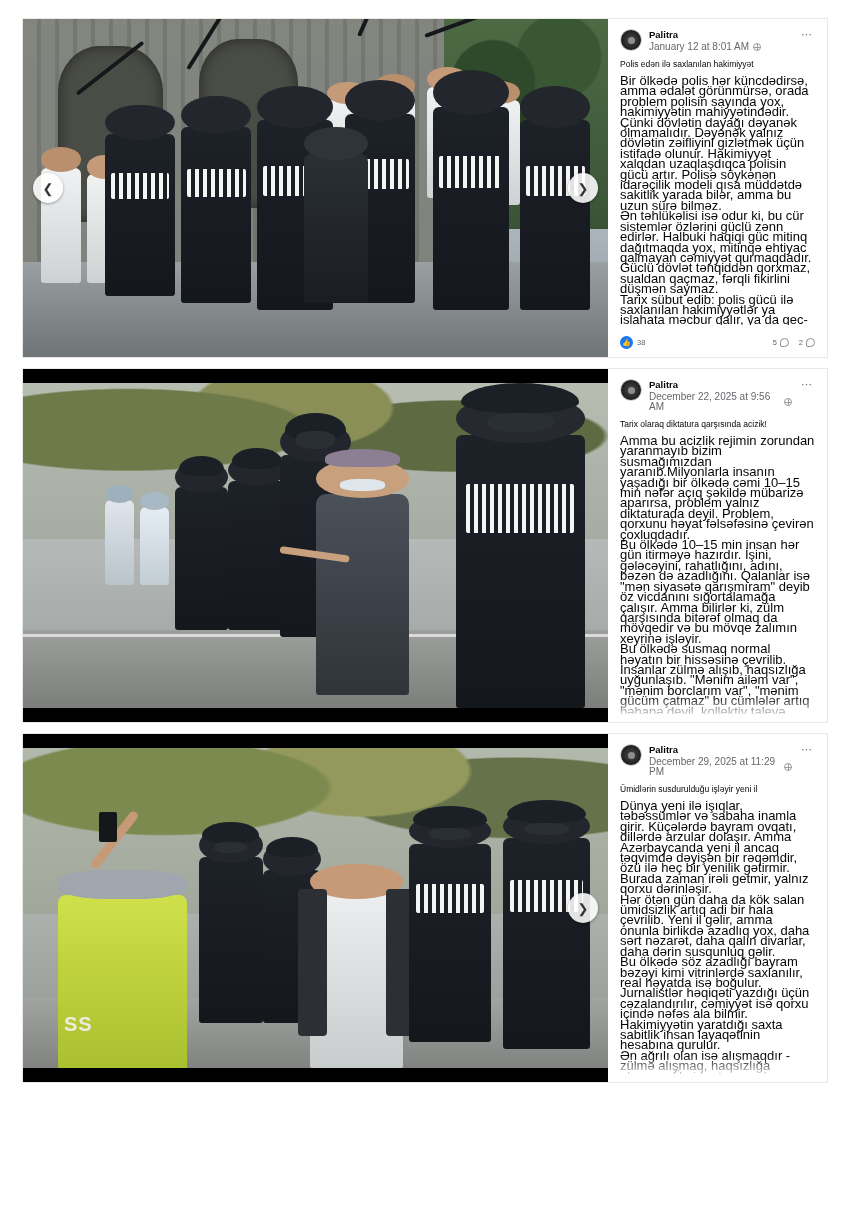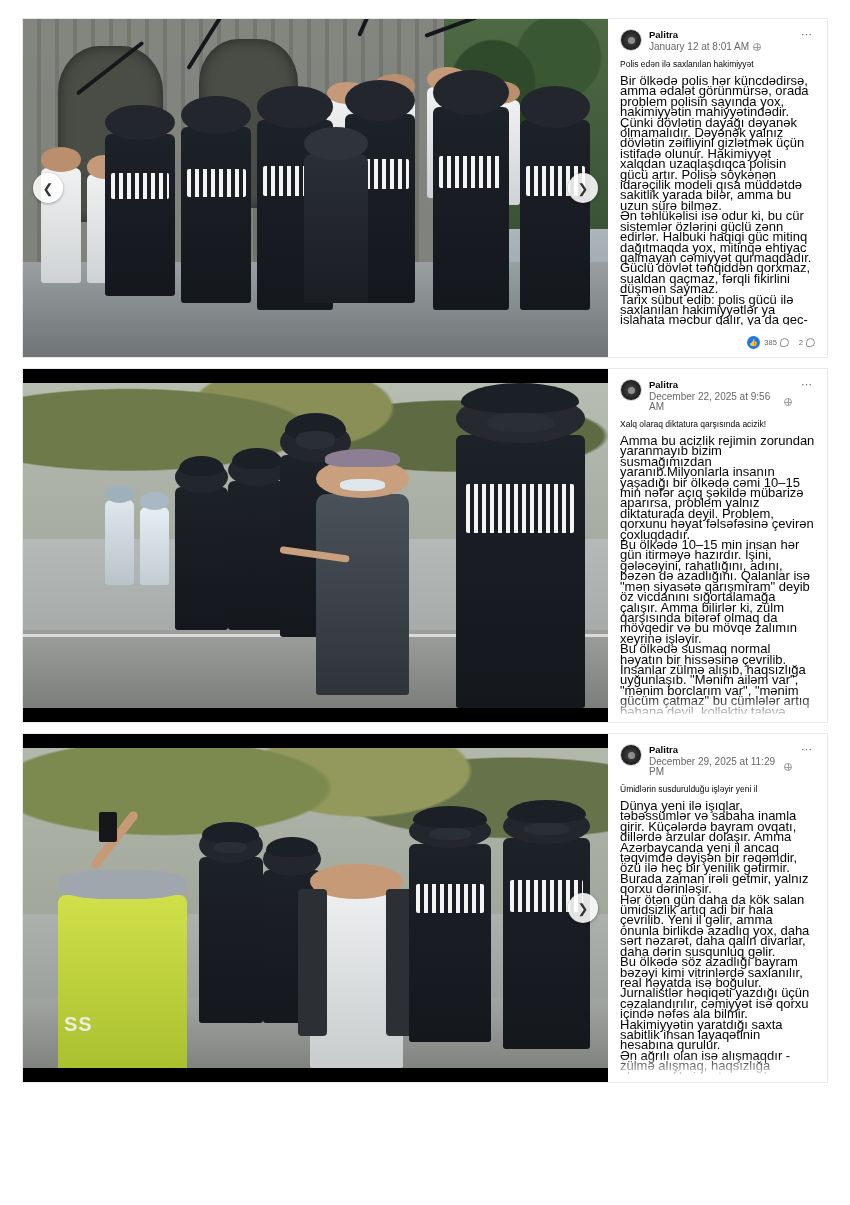--- a/index.html
+++ b/index.html
@@ -161,21 +161,21 @@
     white-space: pre-wrap;
   }
   .see-less {
     font-weight: bold;
     color: #050505;
   }
 
   .engagement {
     display: flex;
     align-items: center;
-    justify-content: flex-end;
+    justify-content: space-between;
     margin-top: 6px;
     padding-top: 5px;
   }
   .reactions {
     display: flex;
     align-items: center;
     gap: 4px;
   }
   .like-badge {
     width: 13px; height: 13px;
@@ -528,21 +528,21 @@
       <div class="head-text">
         <div class="page-name">Palitra</div>
         <div class="meta-row">
           <span class="timestamp">December 22, 2025 at 9:56 AM</span>
           <span class="globe-icon"></span>
         </div>
       </div>
       <div class="menu-dots">⋯</div>
     </div>
 
-    <div class="post-title">Xalq olaraq diktatura qarşısında acizik!</div>
+    <div class="post-title">Tarix olaraq diktatura qarşısında acizik!</div>
     <div class="post-body">Amma bu acizlik rejimin zorundan yaranmayıb bizim susmağımızdan yaranıb.Milyonlarla insanın yaşadığı bir ölkədə cəmi 10–15 min nəfər açıq şəkildə mübarizə aparırsa, problem yalnız diktaturada deyil. Problem, qorxunu həyat fəlsəfəsinə çevirən çoxluqdadır.
 Bu ölkədə 10–15 min insan hər gün itirməyə hazırdır. İşini, gələcəyini, rahatlığını, adını, bəzən də azadlığını. Qalanlar isə "mən siyasətə qarışmıram" deyib öz vicdanını sığortalamağa çalışır. Amma bilirlər ki, zülm qarşısında bitərəf olmaq da mövqedir və bu mövqe zalımın xeyrinə işləyir.
 Bu ölkədə susmaq normal həyatın bir hissəsinə çevrilib. İnsanlar zülmə alışıb, haqsızlığa uyğunlaşıb. "Mənim ailəm var", "mənim borclarım var", "mənim gücüm çatmaz" bu cümlələr artıq bəhanə deyil, kollektiv taleyə çevrilib. Amma soruşmaq lazımdır: həmi susanda bu ölkəni kim xilas edəcək? O 10–15 min insan təkbaşına?
 Diktatura bizi təkcə qorxutmur, bizi alçaldır.Və biz buna alışmışıq. Haqsızlığa susuruq, yalanı normallaşdırırıq, zülmə uyğunlaşırıq. Sonra da deyirik ki, "bu ölkə dəyişməz". Xeyr. Ölkə dəyişmir, çünki biz dəyişmək istəmirik. Çünki dəyişiklik risk tələb edir, bir çox adamlar riski</div>
   </div>
 </div>
 
 <div class="post post-3">
 
   <div class="media">

